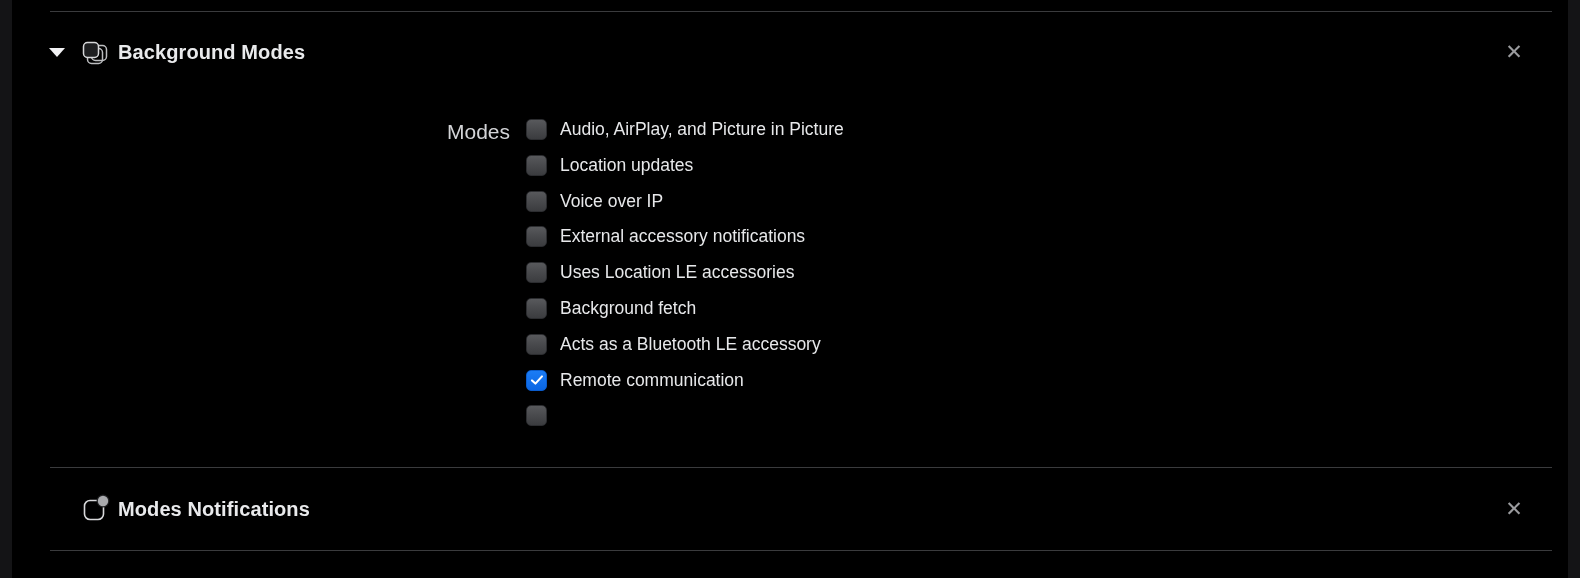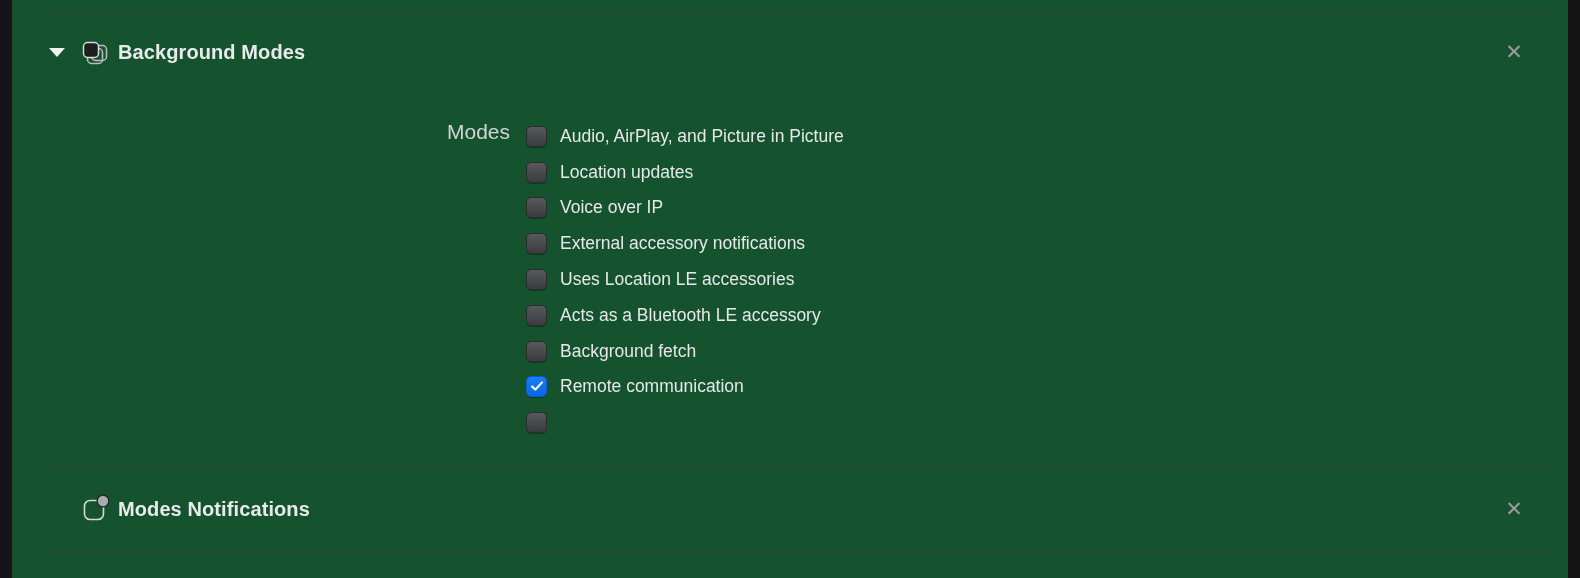--- a/index.html
+++ b/index.html
@@ -22,21 +22,21 @@
     width: 1580px;
     height: 578px;
     background: #141416;
   }
   .panel {
     position: absolute;
     left: 12px;
     top: 0;
     width: 1556px;
     height: 578px;
-    background: #14532d;
+    background: #000000;
   }
 
   
   .rule {
     position: absolute;
     left: 38px;
     width: 1502px;
     height: 1px;
     background: #3a3b3d;
   }
@@ -124,21 +124,21 @@
   .modes-list {
     position: absolute;
     left: 514px;
     top: 118px;
     display: flex;
     flex-direction: column;
   }
   .mode-row {
     height: 35.8px;
     display: flex;
-    align-items: center;
+    align-items: flex-start;
     cursor: default;
   }
 
   .checkbox {
     position: relative;
     width: 21px;
     height: 21px;
     border-radius: 5px;
     flex: 0 0 auto;
     margin-top: 1px;
@@ -221,26 +221,26 @@
         <span class="mode-label">External accessory notifications</span>
       </div>
 
       <div class="mode-row">
         <span class="checkbox off"></span>
         <span class="mode-label">Uses Location LE accessories</span>
       </div>
 
       <div class="mode-row">
         <span class="checkbox off"></span>
+        <span class="mode-label">Background fetch</span>
+      </div>
+
+      <div class="mode-row">
+        <span class="checkbox off"></span>
         <span class="mode-label">Acts as a Bluetooth LE accessory</span>
-      </div>
-
-      <div class="mode-row">
-        <span class="checkbox off"></span>
-        <span class="mode-label">Background fetch</span>
       </div>
 
       <div class="mode-row">
         <span class="checkbox on">
           <svg class="check" viewBox="0 0 14 14" aria-hidden="true">
             <path d="M2 7.4 L5.4 10.6 L12 3.4" fill="none" stroke="#ffffff" stroke-width="2.1" stroke-linecap="round" stroke-linejoin="round"></path>
           </svg>
         </span>
         <span class="mode-label">Remote communication</span>
       </div>

